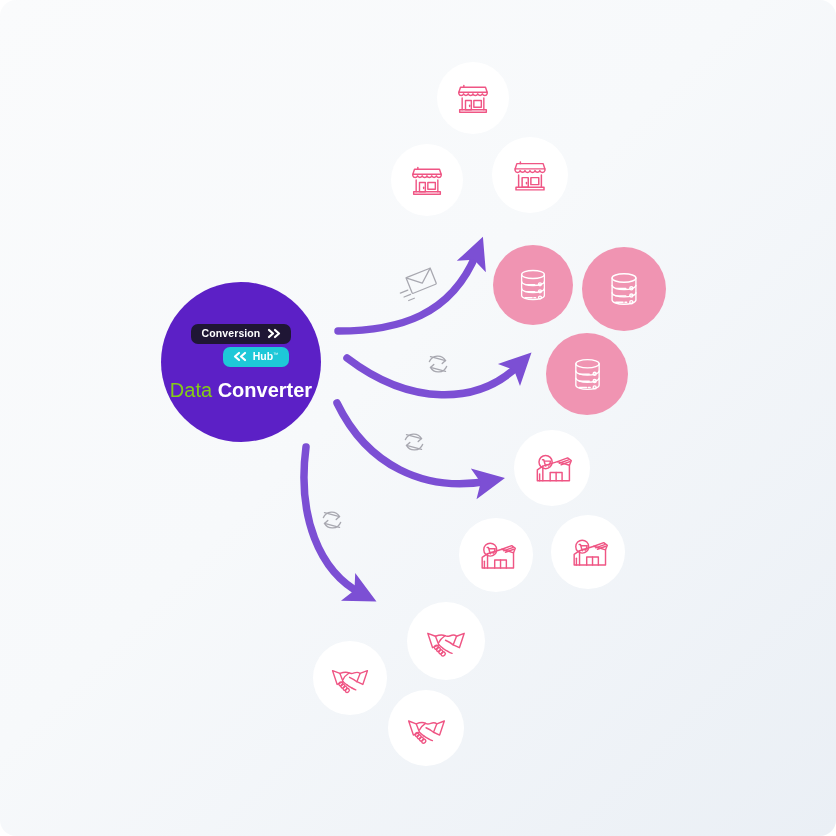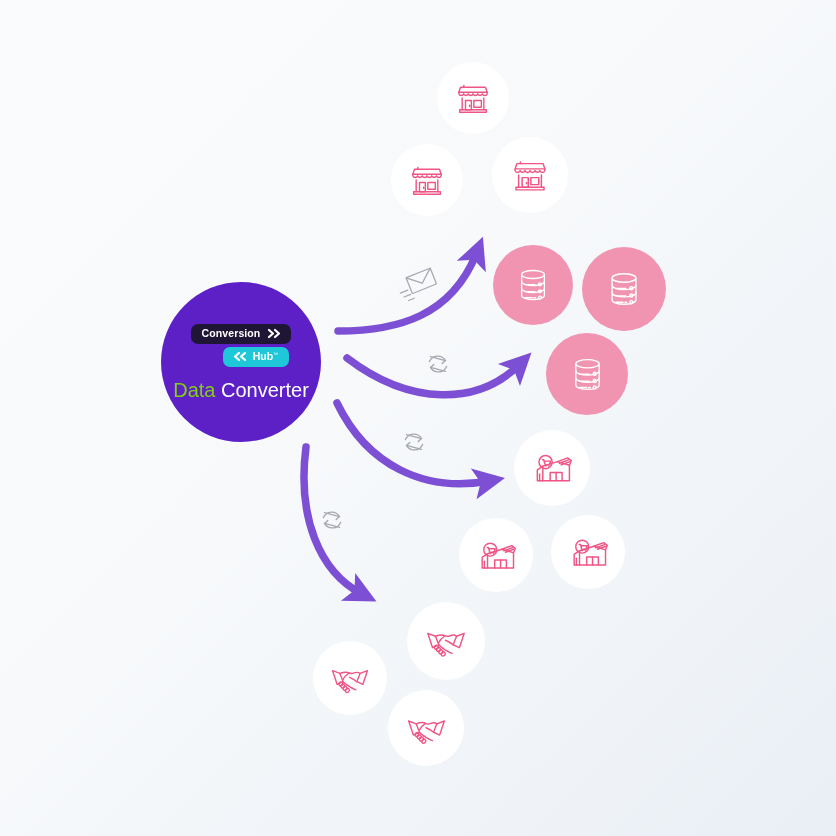--- a/index.html
+++ b/index.html
@@ -11,20 +11,21 @@
     height: 836px;
     font-family: "Liberation Sans", sans-serif;
     overflow: hidden;
   }
   #stage {
     position: relative;
     width: 836px;
     height: 836px;
     background: linear-gradient(135deg, #fafbfc 0%, #f7f9fb 45%, #eaeff5 100%);
     overflow: hidden;
+    border-radius: 16px;
   }
   .layer {
     position: absolute;
     left: 0;
     top: 0;
     width: 836px;
     height: 836px;
   }
 
   
@@ -93,21 +94,21 @@
     letter-spacing: 0;
   }
   .chev { display: block; line-height: 0; }
   .hub-title {
     margin-top: 13px;
     font-size: 20px;
     line-height: 1;
     white-space: nowrap;
   }
   .hub-title .t-light { color: #84cc16; font-weight: normal; }
-  .hub-title .t-bold { color: #ffffff; font-weight: normal; }
+  .hub-title .t-bold { color: #ffffff; font-weight: bold; }
 
   
   .node {
     position: absolute;
     border-radius: 50%;
     display: flex;
     align-items: center;
     justify-content: center;
     box-sizing: border-box;
   }

